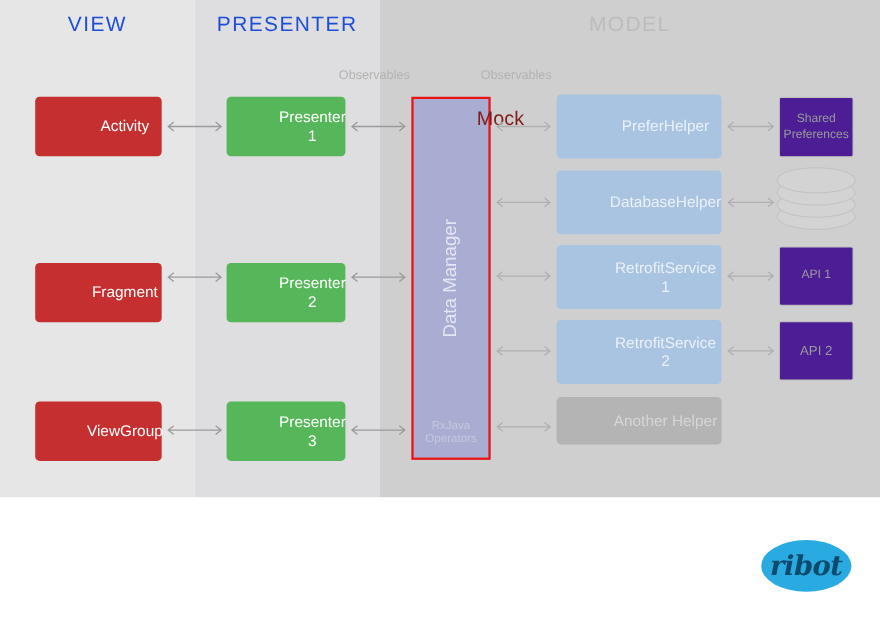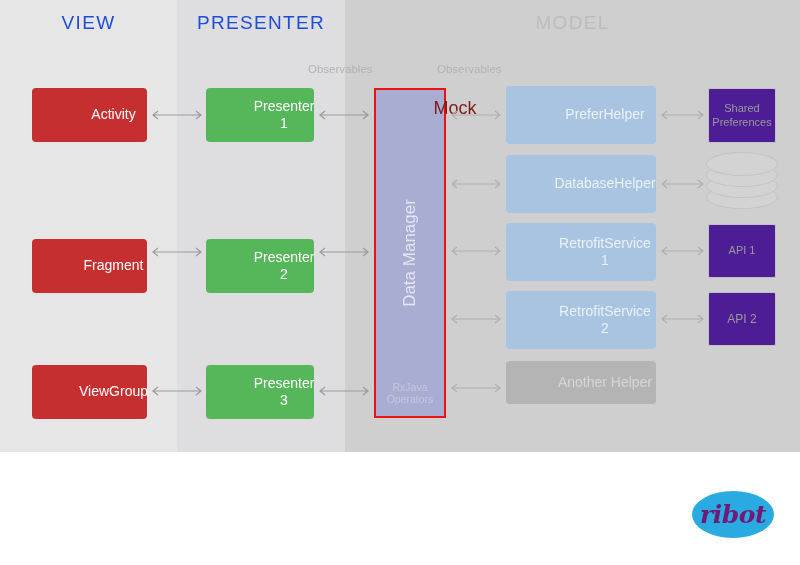--- a/index.html
+++ b/index.html
@@ -208,21 +208,21 @@
     top: 491px;
     width: 82px;
     height: 47px;
     background: #29abe2;
     border-radius: 50%;
     display: flex;
     align-items: center;
     justify-content: center;
   }
   #logo span {
-    color: #701a75;
+    color: #0c4a6e;
     font-size: 25px;
     font-style: italic;
     font-weight: bold;
     letter-spacing: -0.5px;
     font-family: "DejaVu Serif", serif;
   }
 </style>
 </head>
 <body>
 

